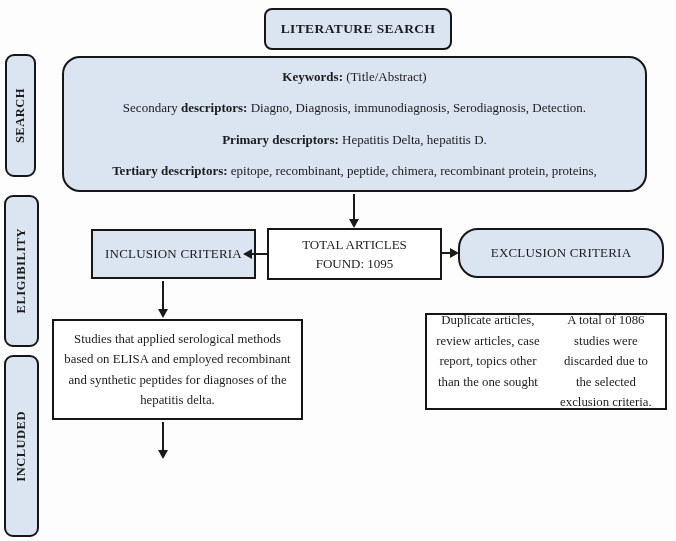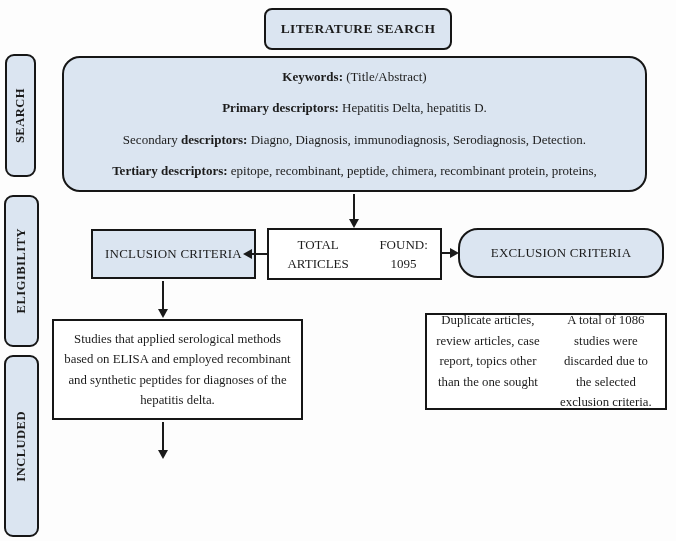--- a/index.html
+++ b/index.html
@@ -13,21 +13,21 @@
   .round{border-radius:9px;}
   .biground{border-radius:18px;gap:8px;}
   .title-box{border-width:2.5px;font-weight:bold;font-size:13.5px;letter-spacing:.4px;}
   .kw-box{border-width:2.2px;flex-direction:column;justify-content:space-evenly;
           padding:4px 10px;font-size:13px;}
   .kw-line{white-space:nowrap;}
   .kw-line b{font-weight:bold;}
   .side{flex-direction:column;font-weight:bold;font-size:12.5px;letter-spacing:.5px;}
   .side span{writing-mode:vertical-rl;transform:rotate(180deg);}
   .crit{font-size:13px;letter-spacing:.2px;}
-  .total{font-size:13px;line-height:19px;}
+  .total{flex-direction:column;font-size:13px;line-height:19px;}
   .detail{font-size:12.8px;line-height:20.5px;padding:6px 8px;border-width:2.2px;}
   .detail .stack{display:flex;flex-direction:row;gap:14px;}
   
   .varrow{position:absolute;width:2px;background:#1a1a1a;}
   .varrow::after{content:"";position:absolute;left:-4px;bottom:-8px;width:0;height:0;
     border-left:5px solid transparent;border-right:5px solid transparent;border-top:9px solid #1a1a1a;}
   .harrow{position:absolute;height:2px;background:#1a1a1a;}
   .harrow.left::before{content:"";position:absolute;left:-9px;top:-4px;width:0;height:0;
     border-top:5px solid transparent;border-bottom:5px solid transparent;border-right:9px solid #1a1a1a;}
   .harrow.right::after{content:"";position:absolute;right:-9px;top:-4px;width:0;height:0;
@@ -47,22 +47,22 @@
   <div class="box blue round side" style="left:4px;top:355px;width:35px;height:182px;">
     <span>INCLUDED</span>
   </div>
 
   <div class="box blue title-box" style="left:264px;top:8px;width:188px;height:42px;border-radius:8px;">
     <span>LITERATURE SEARCH</span>
   </div>
 
   <div class="box blue biground kw-box" style="left:62px;top:56px;width:585px;height:136px;">
     <div class="kw-line"><span></span><b>Keywords:</b><span> (Title/Abstract)</span></div>
+    <div class="kw-line"><span>Secondary </span><b>descriptors:</b><span> Diagno, Diagnosis, immunodiagnosis, Serodiagnosis, Detection.</span></div>
     <div class="kw-line"><span></span><b>Primary descriptors:</b><span> Hepatitis Delta, hepatitis D.</span></div>
-    <div class="kw-line"><span>Secondary </span><b>descriptors:</b><span> Diagno, Diagnosis, immunodiagnosis, Serodiagnosis, Detection.</span></div>
     <div class="kw-line"><span></span><b>Tertiary descriptors:</b><span> epitope, recombinant, peptide, chimera, recombinant protein, proteins,</span></div>
   </div>
 
   <div class="varrow" style="left:353px;top:194px;height:26px;"></div>
 
   <div class="box blue crit" style="left:91px;top:229px;width:165px;height:50px;">
     <span>INCLUSION CRITERIA</span>
   </div>
 
   <div class="box total" style="left:267px;top:228px;width:175px;height:52px;">

